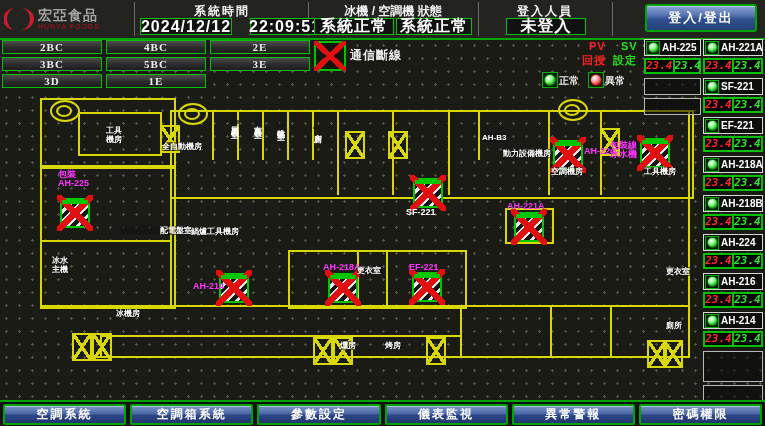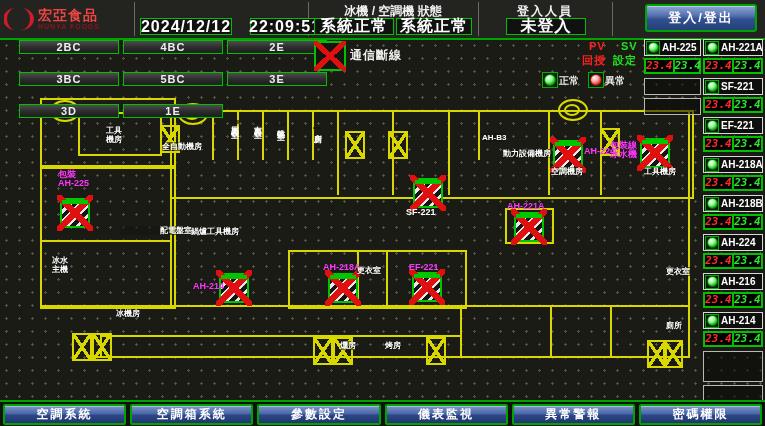--- a/index.html
+++ b/index.html
@@ -7,33 +7,33 @@
     position:relative;width:765px;height:426px;overflow:hidden;
     background-color:#1b1b16;
     background-image:radial-gradient(circle,#535346 1px,rgba(0,0,0,0) 1.2px);
     background-size:13px 13px;
     font-family:"Liberation Sans","DejaVu Sans",sans-serif;
     color:#fff;
   }
   
   .hdr{position:absolute;left:0;top:0;width:765px;height:38px;background:#232320;border-bottom:2px solid #00a400;}
   .logo{position:absolute;left:4px;top:2px;width:128px;height:34px;display:flex;align-items:center;gap:4px;}
-  .brand{color:#ef4444;font-weight:bold;font-size:14px;letter-spacing:1px;line-height:15px;}
+  .brand{color:#a3a3a3;font-weight:bold;font-size:14px;letter-spacing:1px;line-height:15px;}
   .brand-en{color:#8a1420;font-weight:bold;font-size:7px;letter-spacing:1px;}
   .vline{position:absolute;top:2px;height:34px;width:1px;background:#6a6a60;}
   .hlabel{position:absolute;color:#f2f2f2;font-size:12px;font-weight:bold;text-align:center;letter-spacing:2px;}
   .hbox{position:absolute;height:15px;border:1px solid #00c000;background:#111;color:#fff;
         font-size:16px;font-weight:bold;display:flex;align-items:center;justify-content:center;letter-spacing:1px;}
   .login-btn{position:absolute;left:645px;top:4px;width:112px;height:28px;cursor:pointer;
         border:2px solid #00a400;border-radius:3px;color:#fff;font-weight:bold;font-size:13px;letter-spacing:2px;
         background:linear-gradient(180deg,#8da6d6 0%,#5570b0 40%,#31508f 55%,#24407a 100%);
         box-shadow:inset 0 1px 0 #b9c7e6;font-family:inherit;}
   
-  .floor-btns{position:absolute;left:19px;top:40px;width:312px;display:grid;
-        grid-template-columns:repeat(3,100px);gap:18px 4px;}
+  .floor-btns{position:absolute;left:2px;top:40px;width:312px;display:grid;
+        grid-template-columns:repeat(3,100px);gap:3px 4px;font-family:Liberation Serif, serif;}
   .fbtn{height:14px;border:1px solid #00c000;color:#eee;font-size:11px;font-weight:bold;letter-spacing:1px;
         background:linear-gradient(180deg,#4d4d4d 0%,#2b2b2b 55%,#1d1d1d 100%);
         font-family:inherit;cursor:pointer;padding:0;line-height:12px;}
   
   .commbox{position:absolute;left:314px;top:41px;width:28px;height:26px;border:2px solid #00c000;background:#141410;}
   .xoverlay,.commbox::before{content:'';position:absolute;inset:-2px;
         background:linear-gradient(to top right,transparent 44%,#e01010 44% 56%,transparent 56%),
                    linear-gradient(to bottom right,transparent 44%,#e01010 44% 56%,transparent 56%);}
   .commlbl{position:absolute;left:350px;top:47px;font-size:12px;font-weight:bold;color:#f0f0f0;letter-spacing:1px;}
   .pvsv{position:absolute;font-size:11px;font-weight:bold;letter-spacing:1px;}
@@ -199,20 +199,21 @@
       <div>
         <div class="brand">宏亞食品</div>
         <div class="brand-en">HUNYA FOODS</div>
       </div>
     </div>
     <div class="vline" style="left:134px"></div>
     <div class="vline" style="left:308px"></div>
     <div class="vline" style="left:478px"></div>
     <div class="vline" style="left:612px"></div>
 
+    <div class="hlabel" style="left:140px;top:3px;width:164px">系統時間</div>
     <div class="hbox" style="left:140px;top:18px;width:90px">2024/12/12</div>
     <div class="hbox" style="left:250px;top:18px;width:68px">22:09:51</div>
 
     <div class="hlabel" style="left:312px;top:3px;width:162px;letter-spacing:0">冰機 / 空調機 狀態</div>
     <div class="hbox" style="left:314px;top:18px;width:78px">系統正常</div>
     <div class="hbox" style="left:396px;top:18px;width:74px">系統正常</div>
 
     <div class="hlabel" style="left:490px;top:3px;width:110px">登入人員</div>
     <div class="hbox" style="left:506px;top:18px;width:78px">未登入</div>
 

